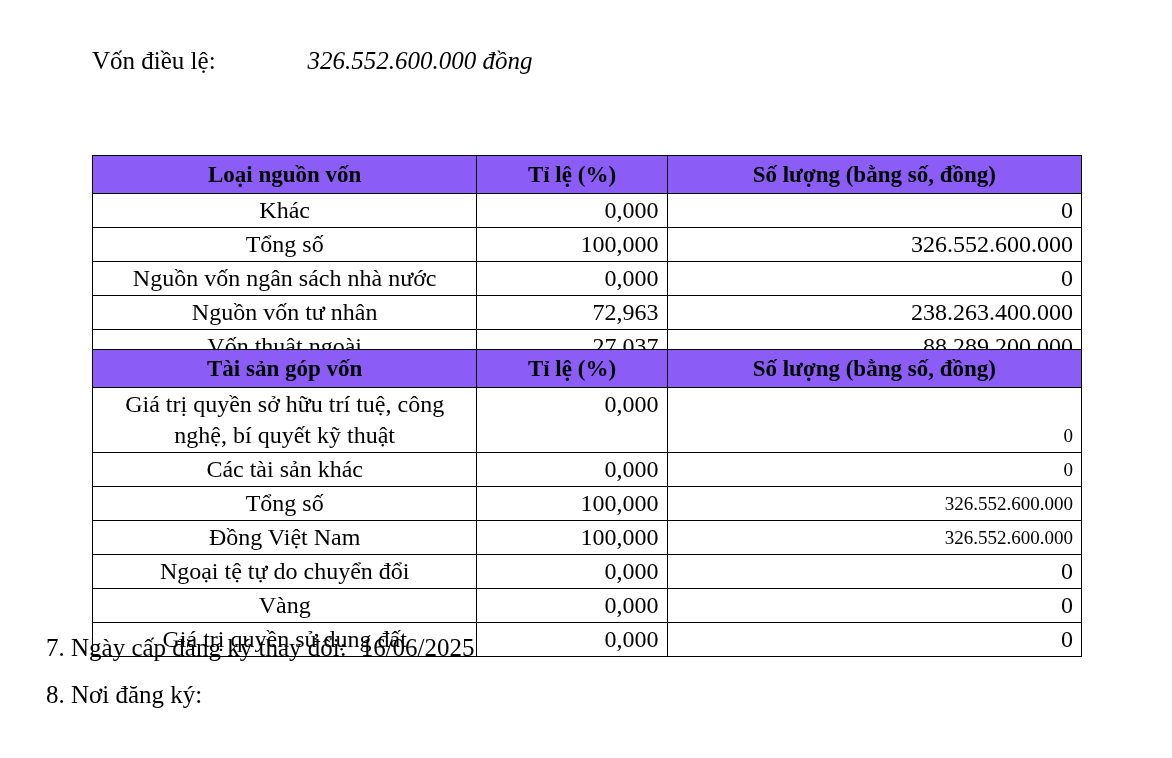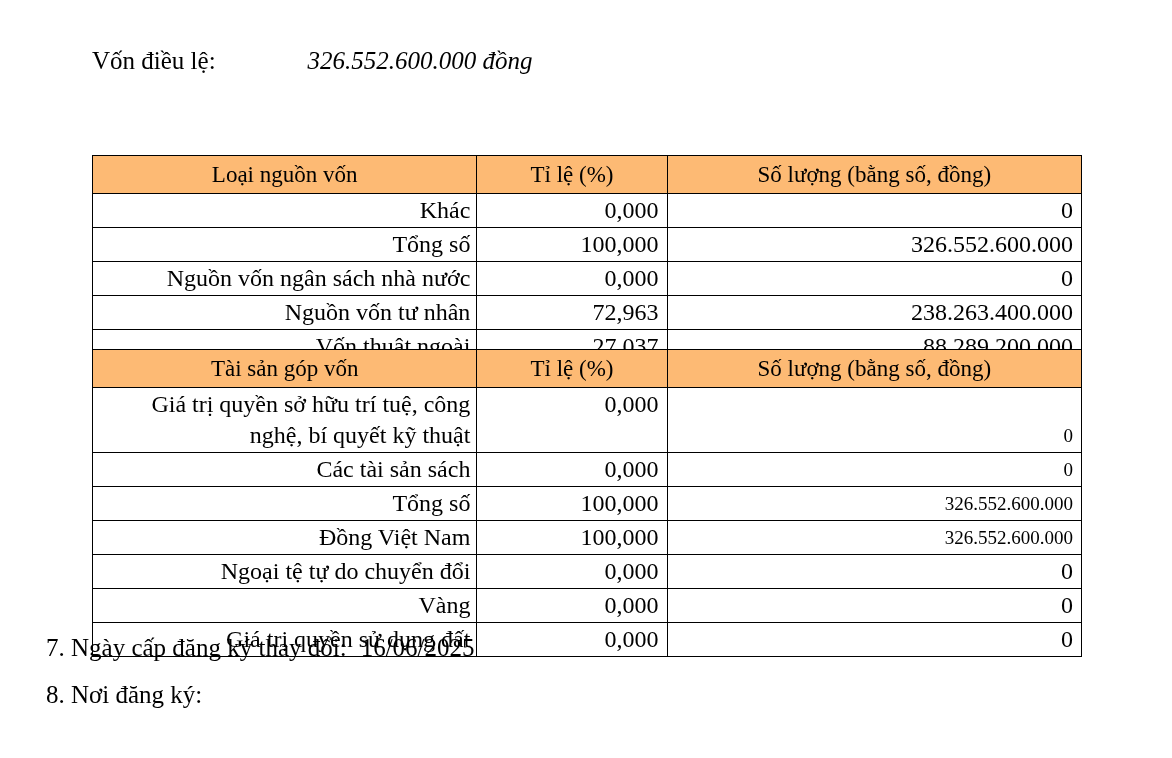--- a/index.html
+++ b/index.html
@@ -49,29 +49,29 @@
     border-collapse: collapse;
     table-layout: fixed;
     font-size: 24px;
   }
   .tbl td, .tbl th {
     border: 1px solid #000000;
     padding: 1px 6px;
     vertical-align: top;
   }
   .tbl th {
-    background: #fdba74;
+    background: #8b5cf6;
     text-align: center;
-    font-weight: normal;
+    font-weight: bold;
     font-size: 23px;
     line-height: 31px;
     padding: 3px 4px;
   }
   .tbl td.name {
-    text-align: right;
+    text-align: center;
     line-height: 31px;
   }
   .tbl td.pct {
     text-align: right;
     line-height: 31px;
     padding-right: 8px;
   }
   .tbl td.amt {
     text-align: right;
     line-height: 31px;
@@ -185,21 +185,21 @@
         <th>Số lượng (bằng số, đồng)</th>
       </tr>
     </thead>
     <tbody>
       <tr>
         <td class="name">Giá trị quyền sở hữu trí tuệ, công nghệ, bí quyết kỹ thuật</td>
         <td class="pct">0,000</td>
         <td class="amt-small">0</td>
       </tr>
       <tr>
-        <td class="name">Các tài sản sách</td>
+        <td class="name">Các tài sản khác</td>
         <td class="pct">0,000</td>
         <td class="amt-small">0</td>
       </tr>
       <tr>
         <td class="name">Tổng số</td>
         <td class="pct">100,000</td>
         <td class="amt-small">326.552.600.000</td>
       </tr>
       <tr>
         <td class="name">Đồng Việt Nam</td>

